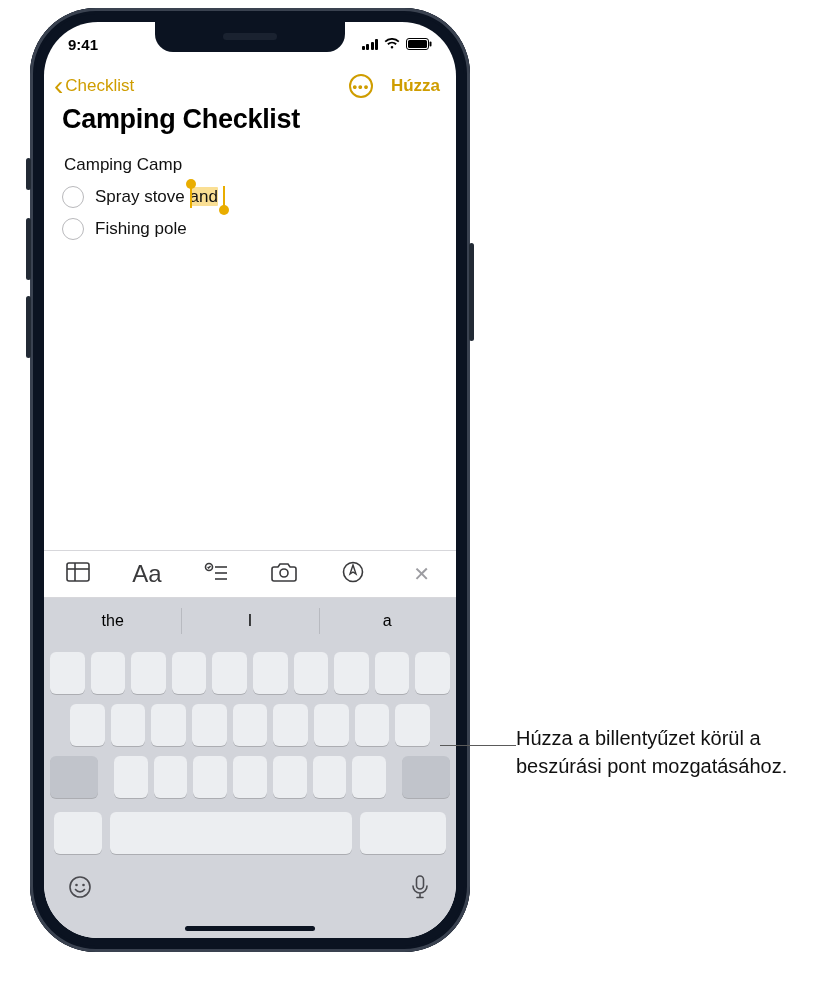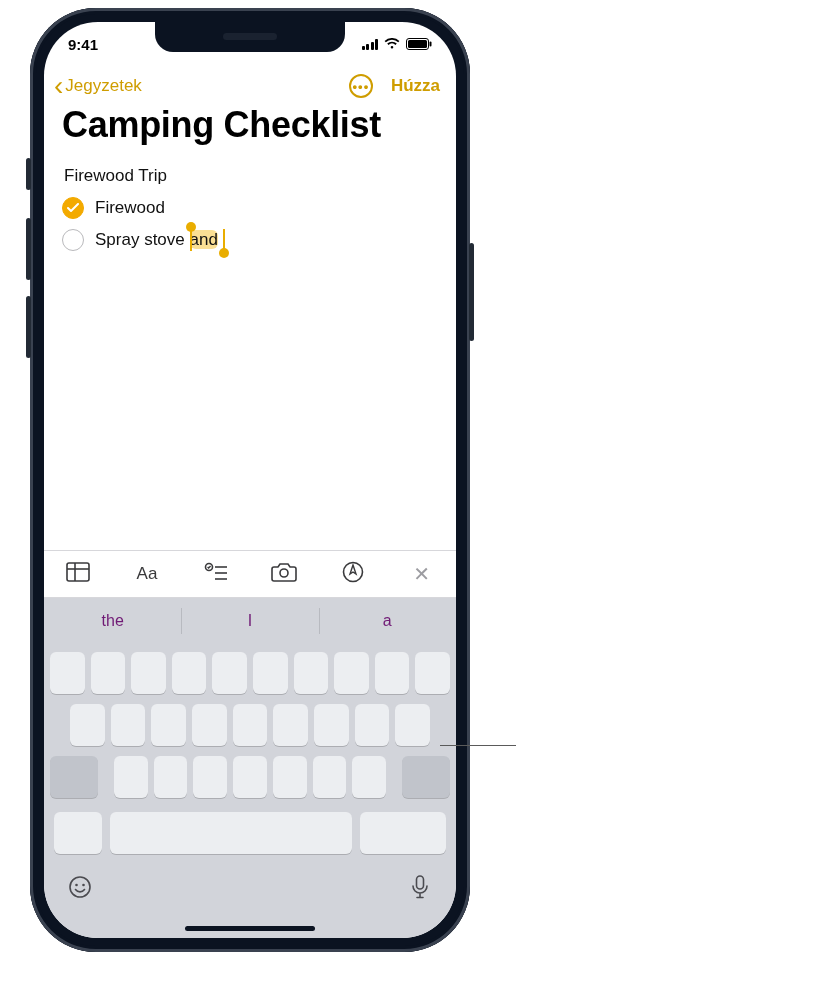--- a/index.html
+++ b/index.html
@@ -97,21 +97,21 @@
   .nav-left { display:flex; align-items:center; gap:2px; font-size:17px;}
   .nav-right { display:flex; align-items:center; gap:18px; font-size:17px; font-weight:600;}
   .chev { font-size:28px; line-height:1; font-weight:300;}
   .ellipsis-circle {
     width:24px; height:24px; border:2px solid #cf9d00; border-radius:50%;
     display:flex; align-items:center; justify-content:center;
     font-size:13px; letter-spacing:1px; font-weight:700; color:#cf9d00;
   }
   
   .title {
-    font-size: 36px;
+    font-size: 27px;
     font-weight: 700;
     padding: 2px 18px 8px;
     letter-spacing: -0.3px;
   }
   .subtitle {
     padding: 12px 20px 6px;
     font-size: 17px;
     color: #111;
   }
   
@@ -129,21 +129,21 @@
     display:flex; align-items:center; justify-content:center;
   }
   .checkcircle.checked {
     background:#f3aa00; border-color:#f3aa00;
   }
   .checkcircle.checked svg { display:block;}
   .checkcircle svg { display:none;}
   .item-text { position:relative; }
   .sel-highlight {
     background: rgba(246,197,60,.55);
-    border-radius:6px;
+    border-radius:1px;
     padding: 0 0;
   }
   .sel-handle {
     position:absolute;
     width:10px; height:10px;
     background:#e9ad00;
     border-radius:50%;
   }
   .sel-bar {
     position:absolute;
@@ -166,21 +166,21 @@
   
   .predictive {
     position:absolute; left:0; right:0;
     top: 576px;
     height:46px;
     background:#d2d4da;
     display:flex;
   }
   .pred-cell {
     flex:1; display:flex; align-items:center; justify-content:center;
-    font-size:16px; color:#701a75;
+    font-size:16px; color:#000000;
     position:relative;
   }
   .pred-cell + .pred-cell::before{
     content:""; position:absolute; left:0; top:10px; bottom:10px;
     width:1px; background:#b8bac0;
   }
   
   .keyboard {
     position:absolute; left:0; right:0; bottom:0;
     top:622px;
@@ -261,65 +261,63 @@
             <rect x="0.5" y="0.5" width="22" height="11" rx="2.5" fill="none" stroke="#000"></rect>
             <rect x="2" y="2" width="19" height="8" rx="1.5" fill="#000"></rect>
             <rect x="23.5" y="3.5" width="2" height="5" rx="1" fill="#000"></rect>
           </svg>
         </div>
       </div>
 
       <div class="navbar">
         <div class="nav-left">
           <span class="chev">‹</span>
-          <span>Jegyzetek</span>
+          <span>Checklist</span>
         </div>
         <div class="nav-right">
           <div class="ellipsis-circle">
             <span>•••</span>
           </div>
           <span>Húzza</span>
         </div>
       </div>
 
       <div class="title">Camping Checklist</div>
-      <div class="subtitle">Firewood Trip</div>
+      <div class="subtitle">Camping Camp</div>
 
       <div class="checklist">
-        <div class="check-row">
-          <div class="checkcircle checked">
-            <svg width="12" height="10" viewBox="0 0 12 10">
-                <path d="M1 5l3 3 7-7" stroke="#fff" stroke-width="2" fill="none" stroke-linecap="round" stroke-linejoin="round"></path>
-              </svg>
-          </div>
-          <span class="item-text">Firewood</span>
-        </div>
         <div class="check-row">
           <div class="checkcircle">
             
           </div>
           <span class="item-text" style="position:relative;">
             <span>Spray stove </span><span class="sel-highlight">and</span>
             <span class="sel-handle" style="left:91px; top:-8px;"></span>
             <span class="sel-bar" style="left:95px; top:-1px;"></span>
             <span class="sel-handle" style="left:124px; top:18px;"></span>
             <span class="sel-bar" style="left:128px; top:-1px;"></span>
           </span>
         </div>
+        <div class="check-row">
+          <div class="checkcircle">
+            
+          </div>
+          <span class="item-text">Fishing pole</span>
+        </div>
       </div>
 
       <div class="note-toolbar">
         <div class="tb-icon">
           <svg width="24" height="20" viewBox="0 0 24 20">
               <rect x="1" y="1" width="22" height="18" rx="2" fill="none" stroke="#3a3a3c" stroke-width="1.6"></rect>
               <line x1="1" y1="7" x2="23" y2="7" stroke="#3a3a3c" stroke-width="1.6"></line>
               <line x1="9" y1="1" x2="9" y2="19" stroke="#3a3a3c" stroke-width="1.6"></line>
             </svg>
         </div>
-        <div class="tb-icon" style="font-size:17px;">
+        <div class="tb-icon" style="font-size:24px;">
           <span>Aa</span>
         </div>
         <div class="tb-icon">
           <svg width="24" height="20" viewBox="0 0 24 20">
               <circle cx="5" cy="5" r="3.5" fill="none" stroke="#3a3a3c" stroke-width="1.6"></circle>
               <path d="M3.6 5l1 1 2-2" stroke="#3a3a3c" stroke-width="1.4" fill="none"></path>
               <line x1="11" y1="5" x2="23" y2="5" stroke="#3a3a3c" stroke-width="1.6"></line>
               <line x1="11" y1="11" x2="23" y2="11" stroke="#3a3a3c" stroke-width="1.6"></line>
               <line x1="11" y1="17" x2="23" y2="17" stroke="#3a3a3c" stroke-width="1.6"></line>
             </svg>
@@ -405,13 +403,14 @@
               </svg>
           </div>
         </div>
       </div>
 
       <div class="home-indicator"></div>
     </div>
   </div>
 
   <div class="callout-line"></div>
+  <div class="callout">Húzza a billentyűzet körül a beszúrási pont mozgatásához.</div>
 </div>
 
 </body></html>

